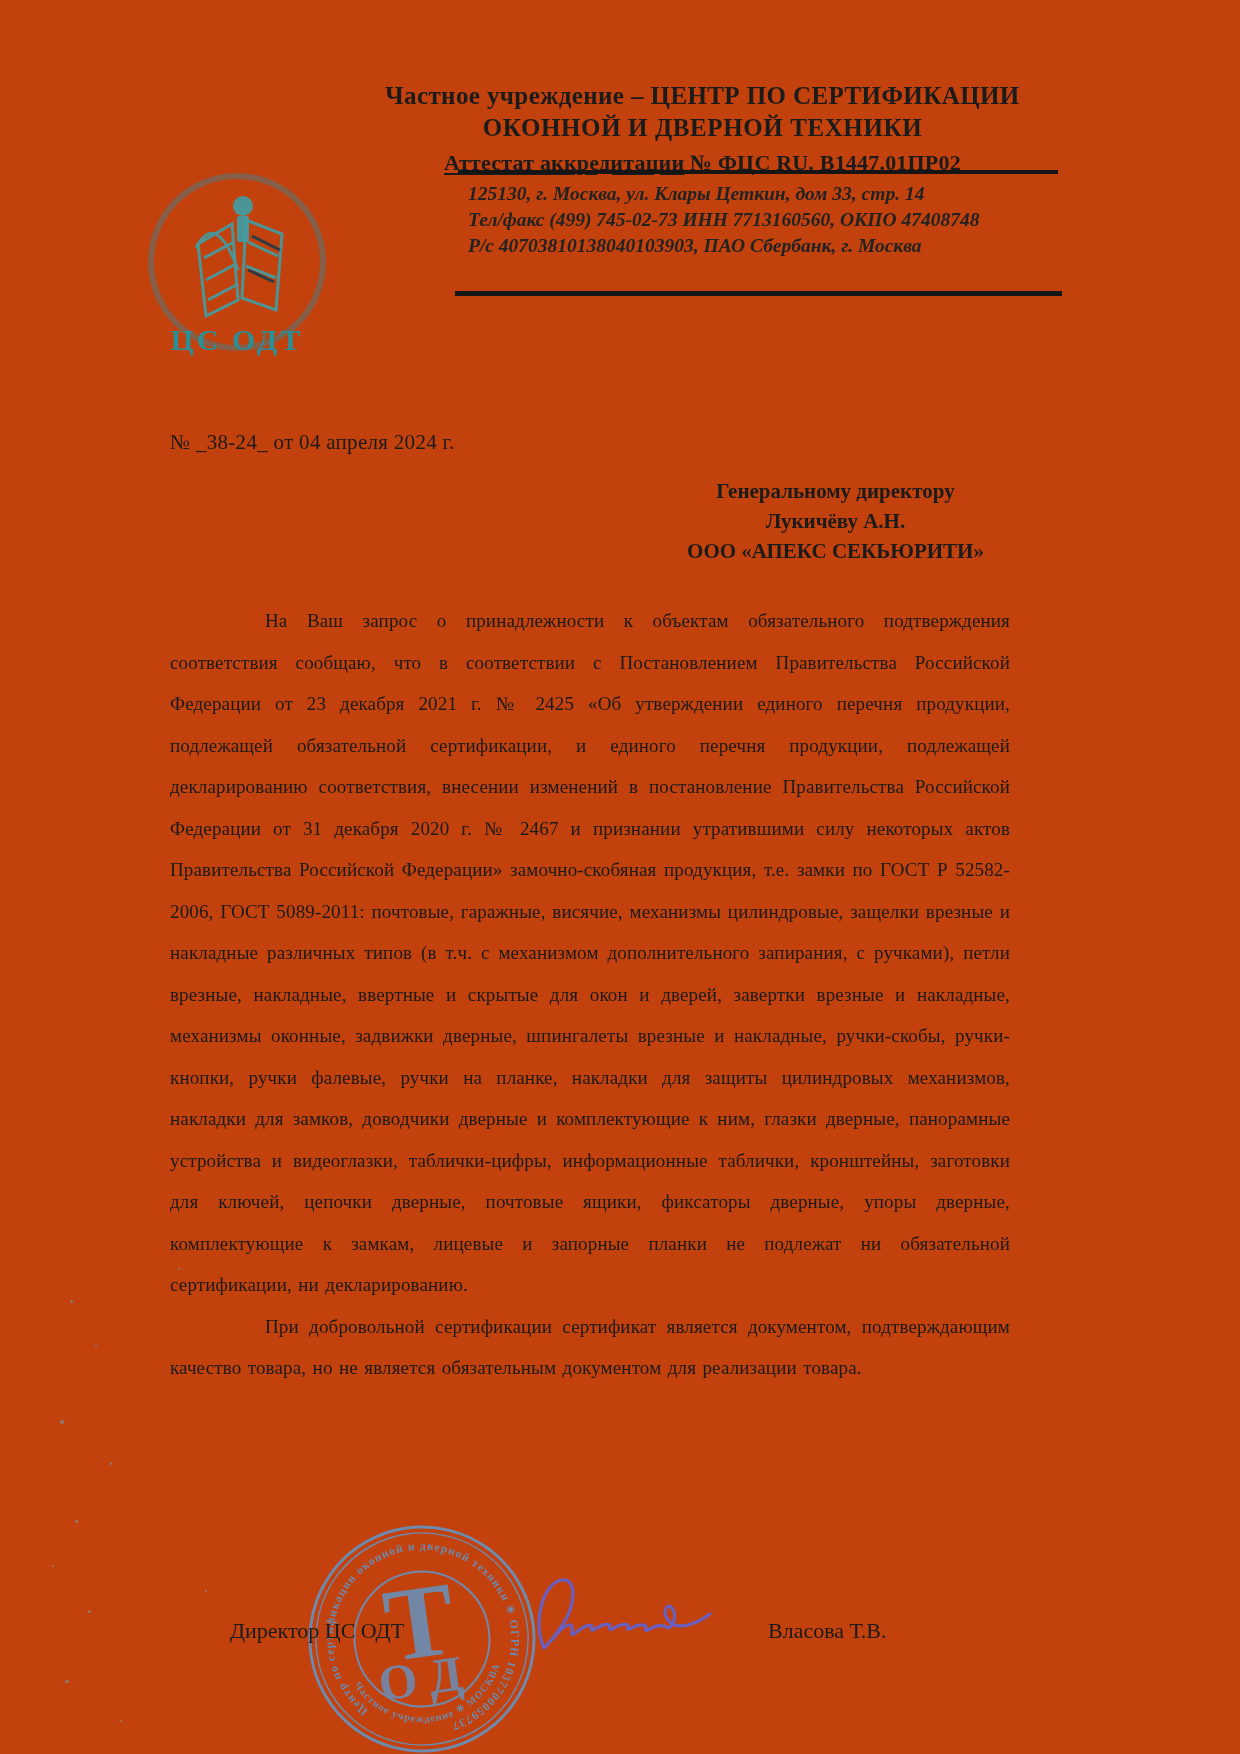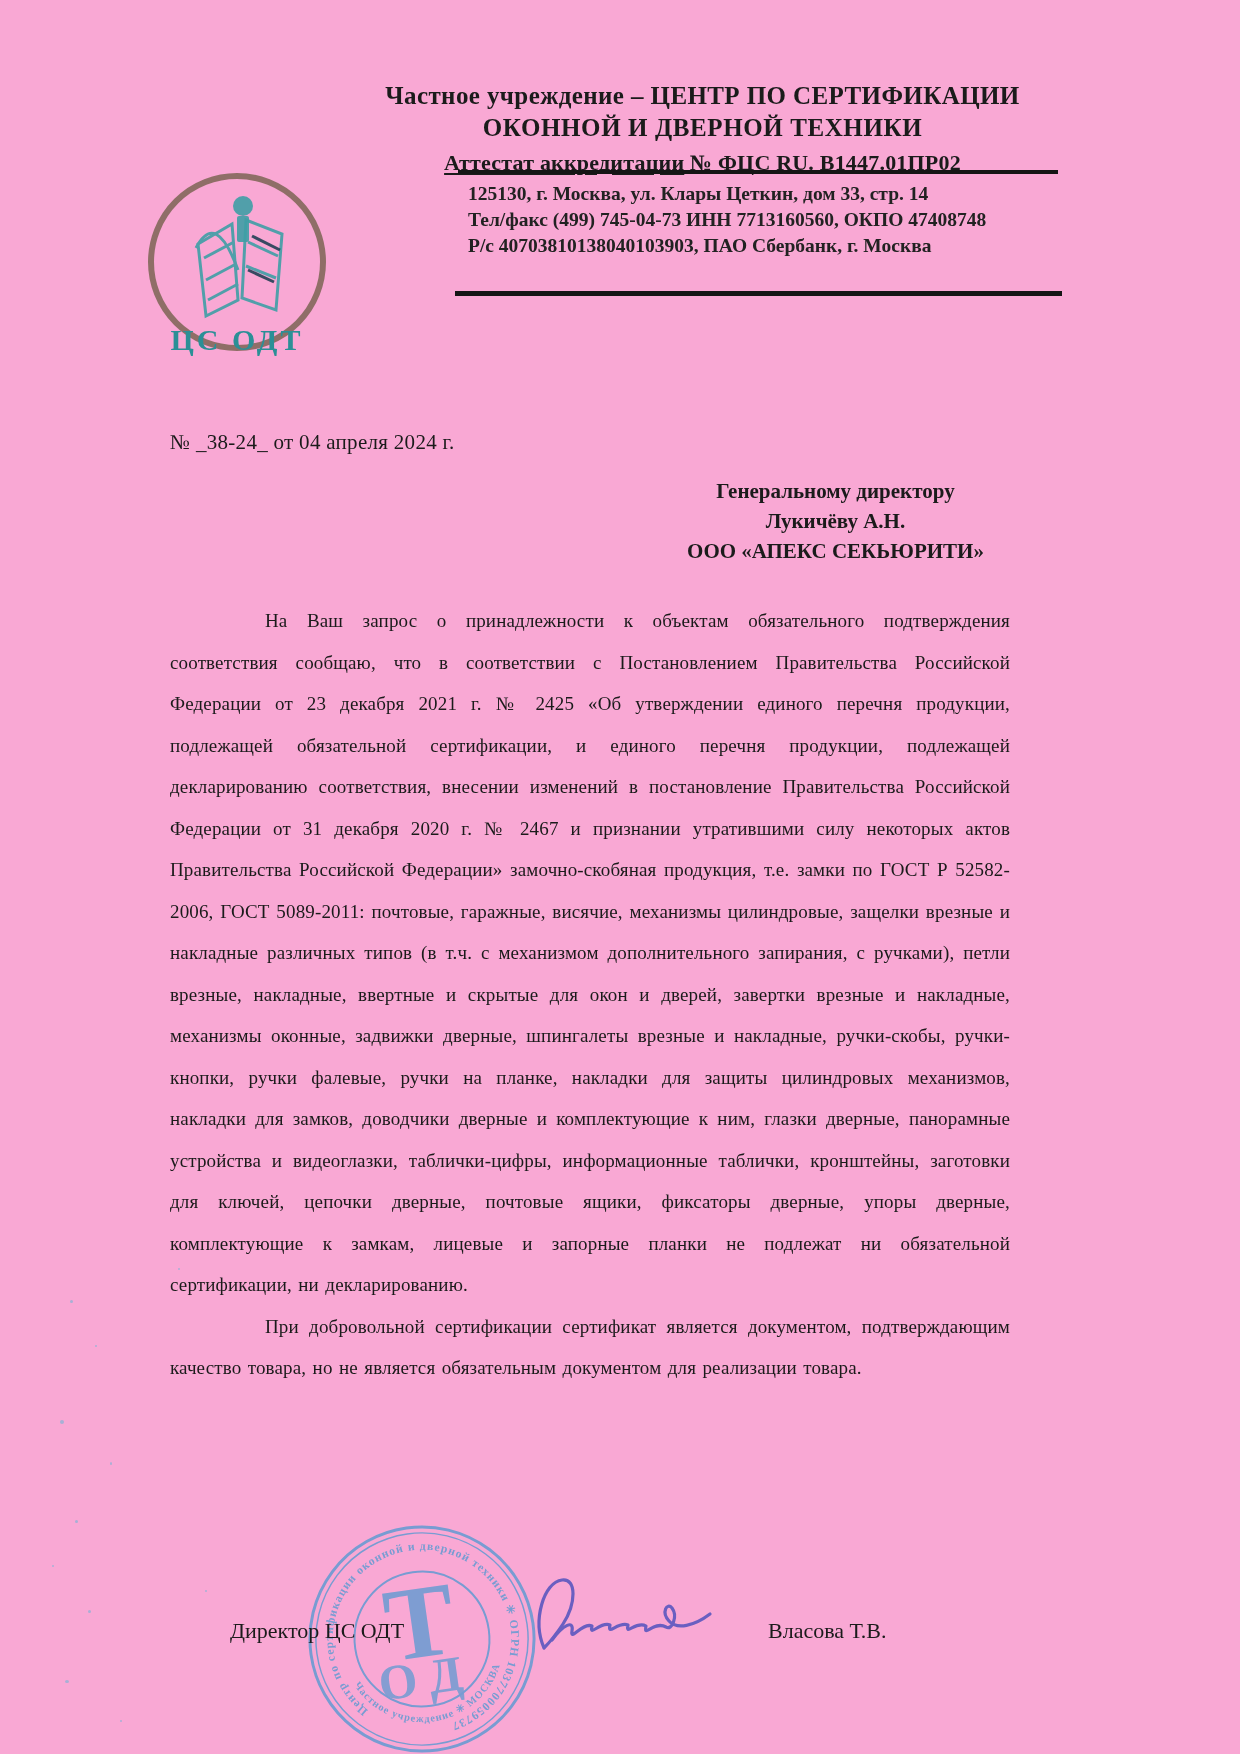--- a/index.html
+++ b/index.html
@@ -1,20 +1,20 @@
 <!DOCTYPE html>
 <html lang="ru"><head>
 <meta charset="utf-8">
 <style>
   html,body{margin:0;padding:0;background:#d8d8d8;}
   .page{
     position:relative;
     width:1240px;height:1754px;
     margin:0 auto;
-    background:#f9a8d4;
+    background:#c2410c;
     overflow:hidden;
     font-family:"Liberation Serif","DejaVu Serif",serif;
     color:#1b1b1b;
   }
 
   
   .org-block{
     position:absolute;left:385px;top:80px;width:635px;
     text-align:center;font-weight:bold;line-height:32px;
   }
@@ -22,21 +22,21 @@
   .org-line2{font-size:25px;letter-spacing:.6px;}
   .attest-line{font-size:22px;margin-top:3px;letter-spacing:.2px;text-align:center;}
   .attest-line .u{text-decoration:underline;text-decoration-thickness:2px;text-underline-offset:3px;}
 
   .rule{position:absolute;background:#151515;}
   .rule1{left:458px;top:170px;width:600px;height:4px;}
   .rule2{left:455px;top:291px;width:607px;height:5px;}
 
   .contact-block{
     position:absolute;left:468px;top:181px;width:560px;
-    font-weight:bold;font-size:19.5px;line-height:26px;
+    font-style:italic;font-weight:bold;font-size:19.5px;line-height:26px;
     color:#222;
   }
 
   .logo{position:absolute;left:146px;top:170px;}
 
   
   .ref-line{position:absolute;left:170px;top:430px;font-size:21px;letter-spacing:.3px;}
   .addressee{
     position:absolute;left:678px;top:476px;width:315px;
     font-weight:bold;font-size:21px;line-height:30px;text-align:center;
@@ -90,21 +90,21 @@
     </g>
     <g fill="#3f9fa6" opacity="0.9">
       <circle cx="97" cy="36" r="10"></circle>
       <rect x="91" y="46" width="12" height="26" rx="2"></rect>
     </g>
     <text x="91" y="180" text-anchor="middle" font-size="30" font-weight="bold" fill="#2b8f96" letter-spacing="3">ЦС ОДТ</text>
   </svg>
 
   <div class="contact-block">
     <div>125130,  г. Москва, ул. Клары Цеткин, дом 33, стр. 14</div>
-    <div>Тел/факс (499) 745-04-73    ИНН 7713160560, ОКПО 47408748</div>
+    <div>Тел/факс (499) 745-02-73    ИНН 7713160560, ОКПО 47408748</div>
     <div>Р/с 40703810138040103903, ПАО Сбербанк, г. Москва</div>
   </div>
 
   <div class="rule rule2"></div>
 
   <div class="ref-line">№ _38-24_ от   04 апреля 2024 г.</div>
 
   <div class="addressee">
     <div>Генеральному директору</div>
     <div>Лукичёву А.Н.</div>

